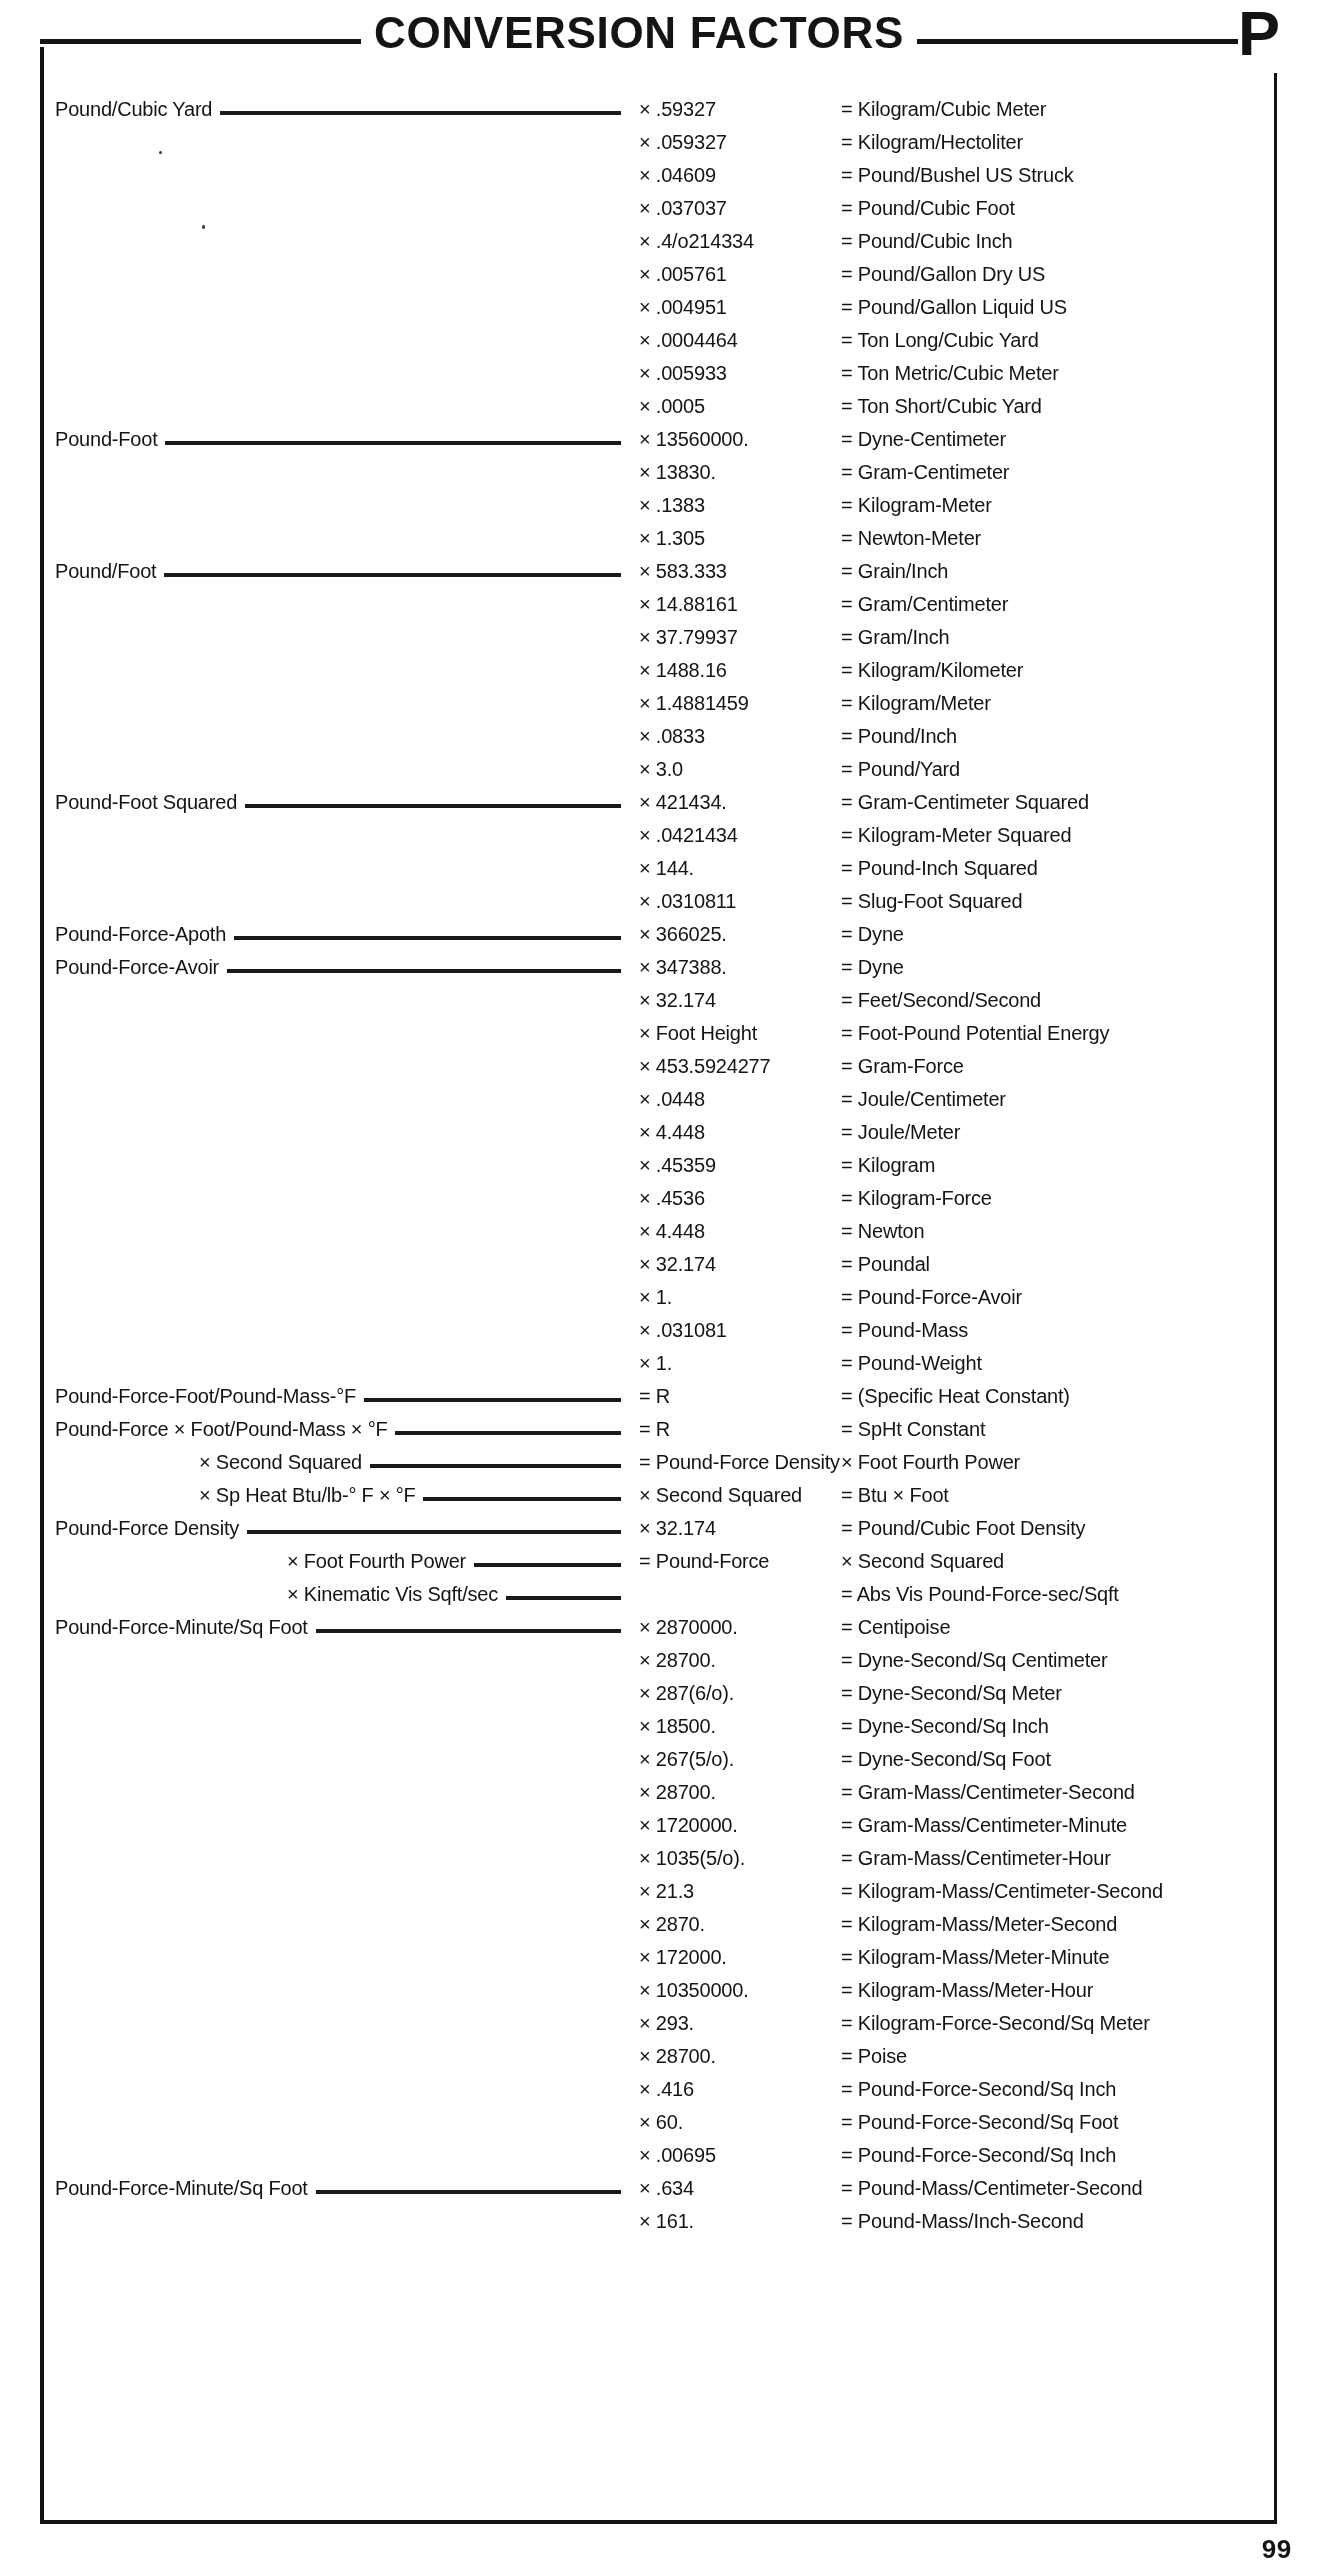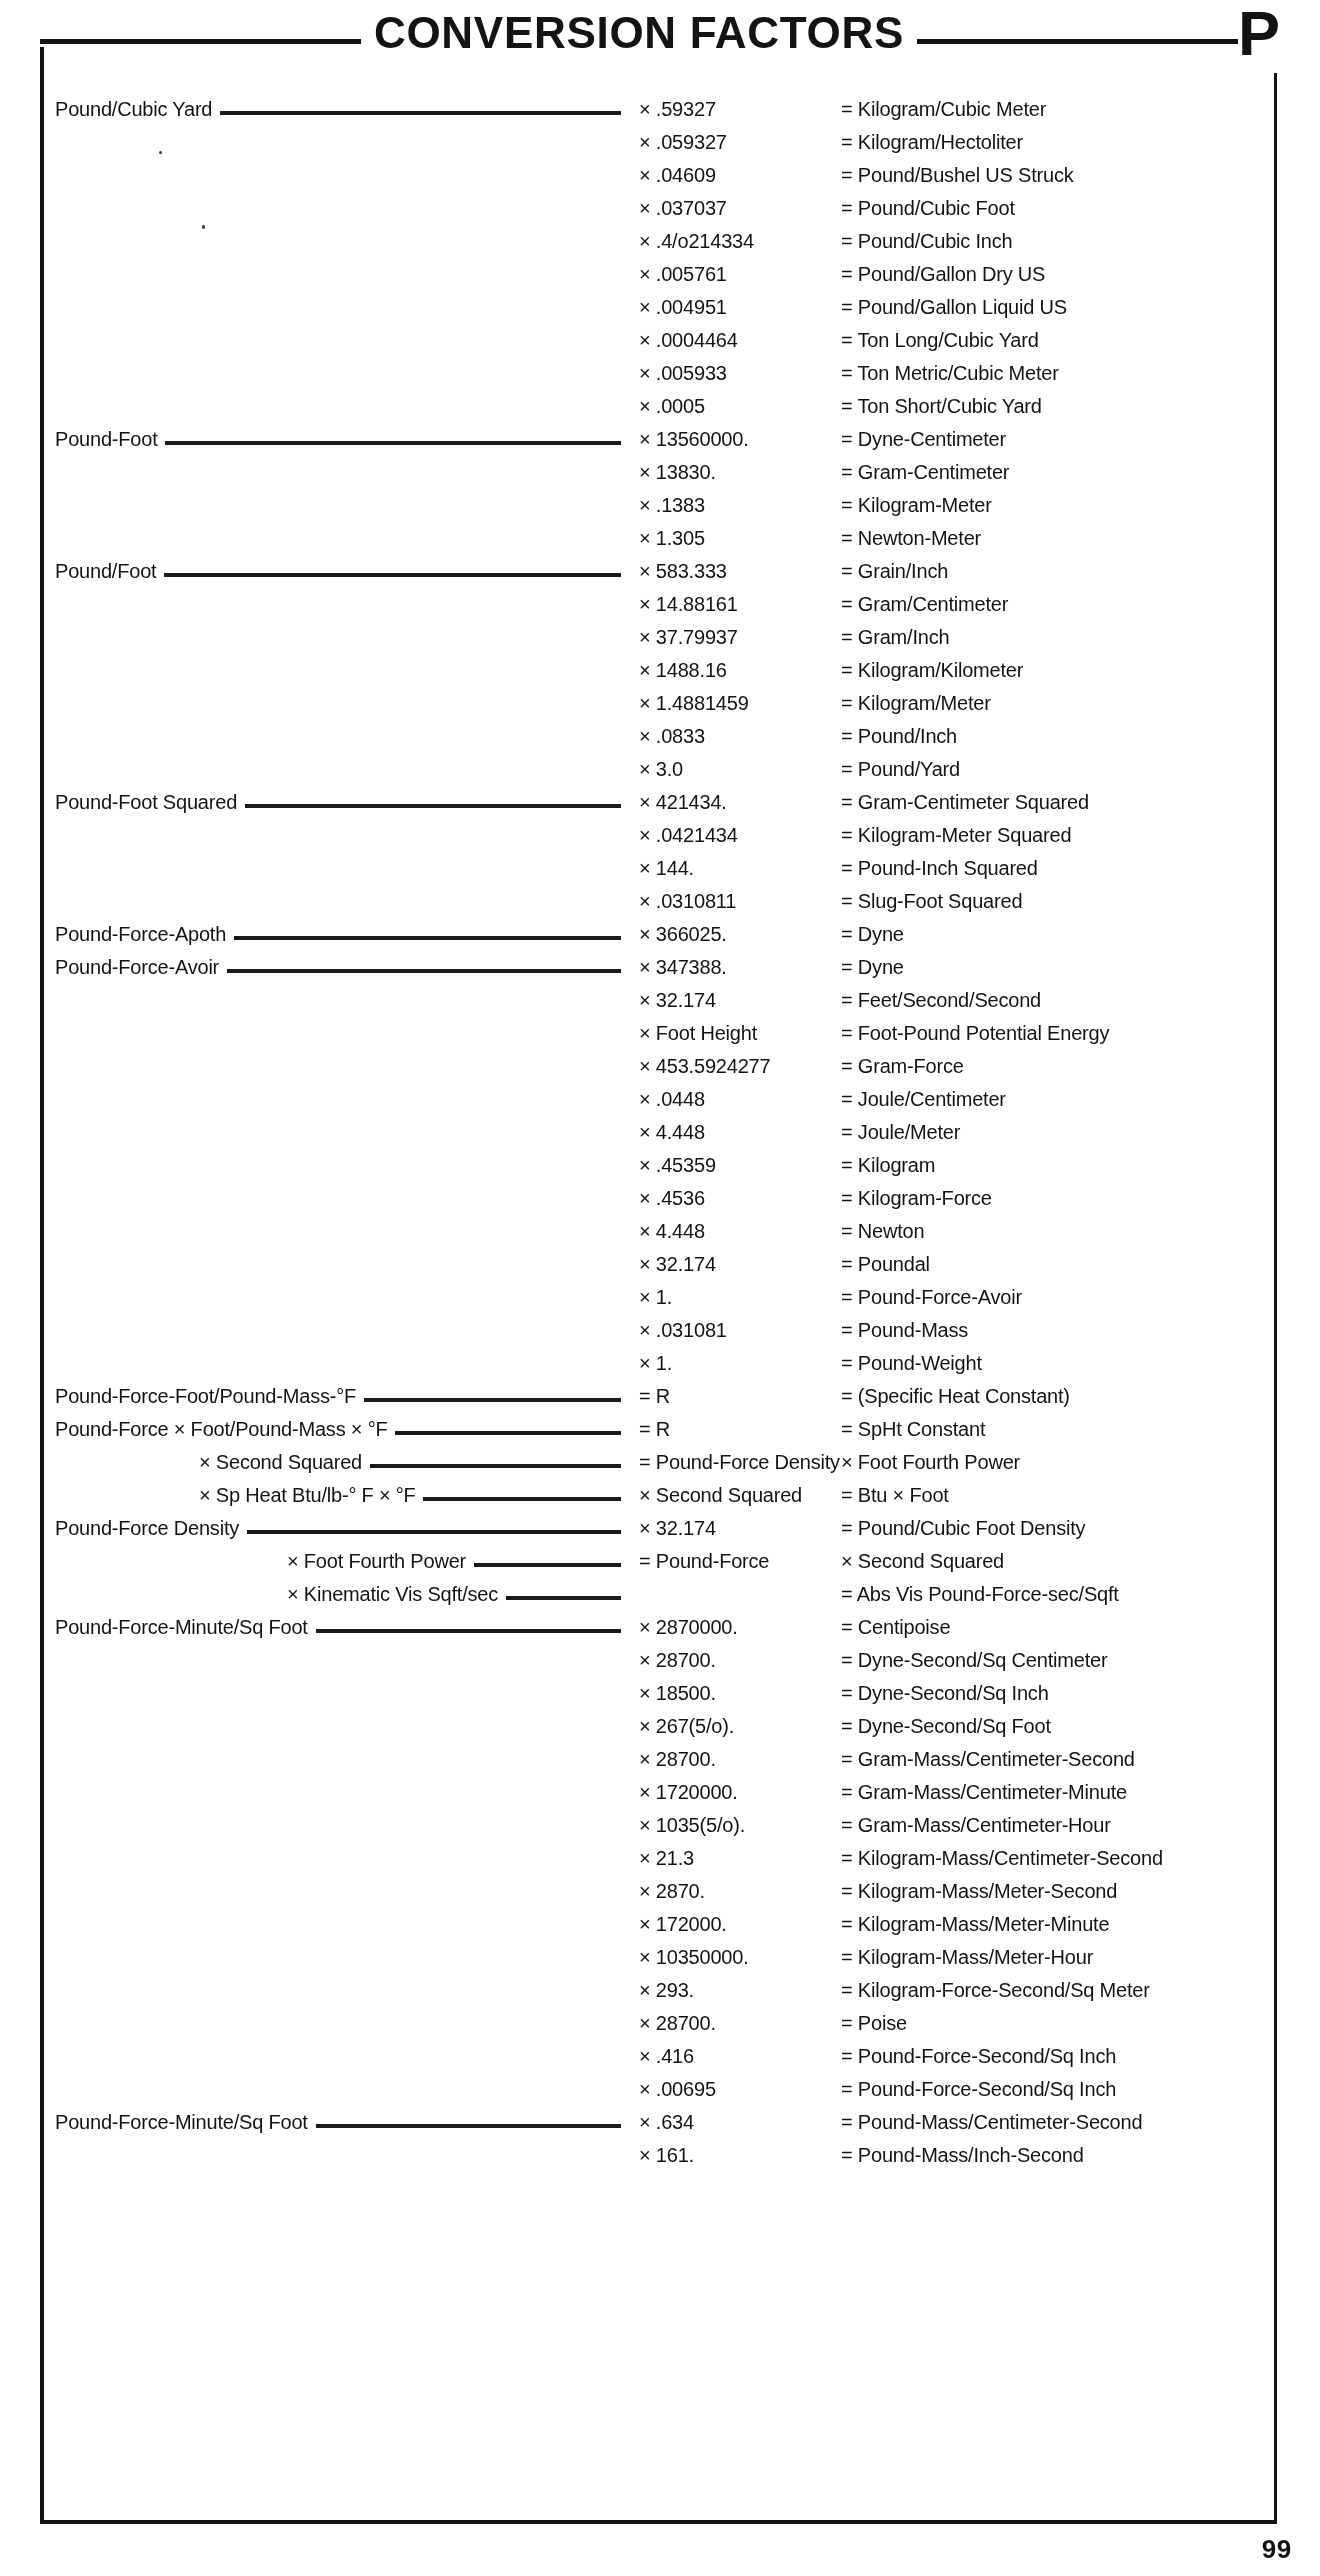--- a/index.html
+++ b/index.html
@@ -493,20 +493,28 @@
 
   <div class="row">
     <div class="c-label" style="padding-left: 0px;">
       <span class="label-text"></span>
 
     </div>
     <div class="c-mid">× 28700.</div>
     <div class="c-right">= Dyne-Second/Sq Centimeter</div>
   </div>
 
+  <div class="row">
+    <div class="c-label" style="padding-left: 0px;">
+      <span class="label-text"></span>
+
+    </div>
+    <div class="c-mid">× 287(6/o).</div>
+    <div class="c-right">= Dyne-Second/Sq Meter</div>
+  </div>
 
   <div class="row">
     <div class="c-label" style="padding-left: 0px;">
       <span class="label-text"></span>
 
     </div>
     <div class="c-mid">× 18500.</div>
     <div class="c-right">= Dyne-Second/Sq Inch</div>
   </div>
 
@@ -603,20 +611,28 @@
 
   <div class="row">
     <div class="c-label" style="padding-left: 0px;">
       <span class="label-text"></span>
 
     </div>
     <div class="c-mid">× .416</div>
     <div class="c-right">= Pound-Force-Second/Sq Inch</div>
   </div>
 
+  <div class="row">
+    <div class="c-label" style="padding-left: 0px;">
+      <span class="label-text"></span>
+
+    </div>
+    <div class="c-mid">× 60.</div>
+    <div class="c-right">= Pound-Force-Second/Sq Foot</div>
+  </div>
 
   <div class="row">
     <div class="c-label" style="padding-left: 0px;">
       <span class="label-text"></span>
 
     </div>
     <div class="c-mid">× .00695</div>
     <div class="c-right">= Pound-Force-Second/Sq Inch</div>
   </div>
 

